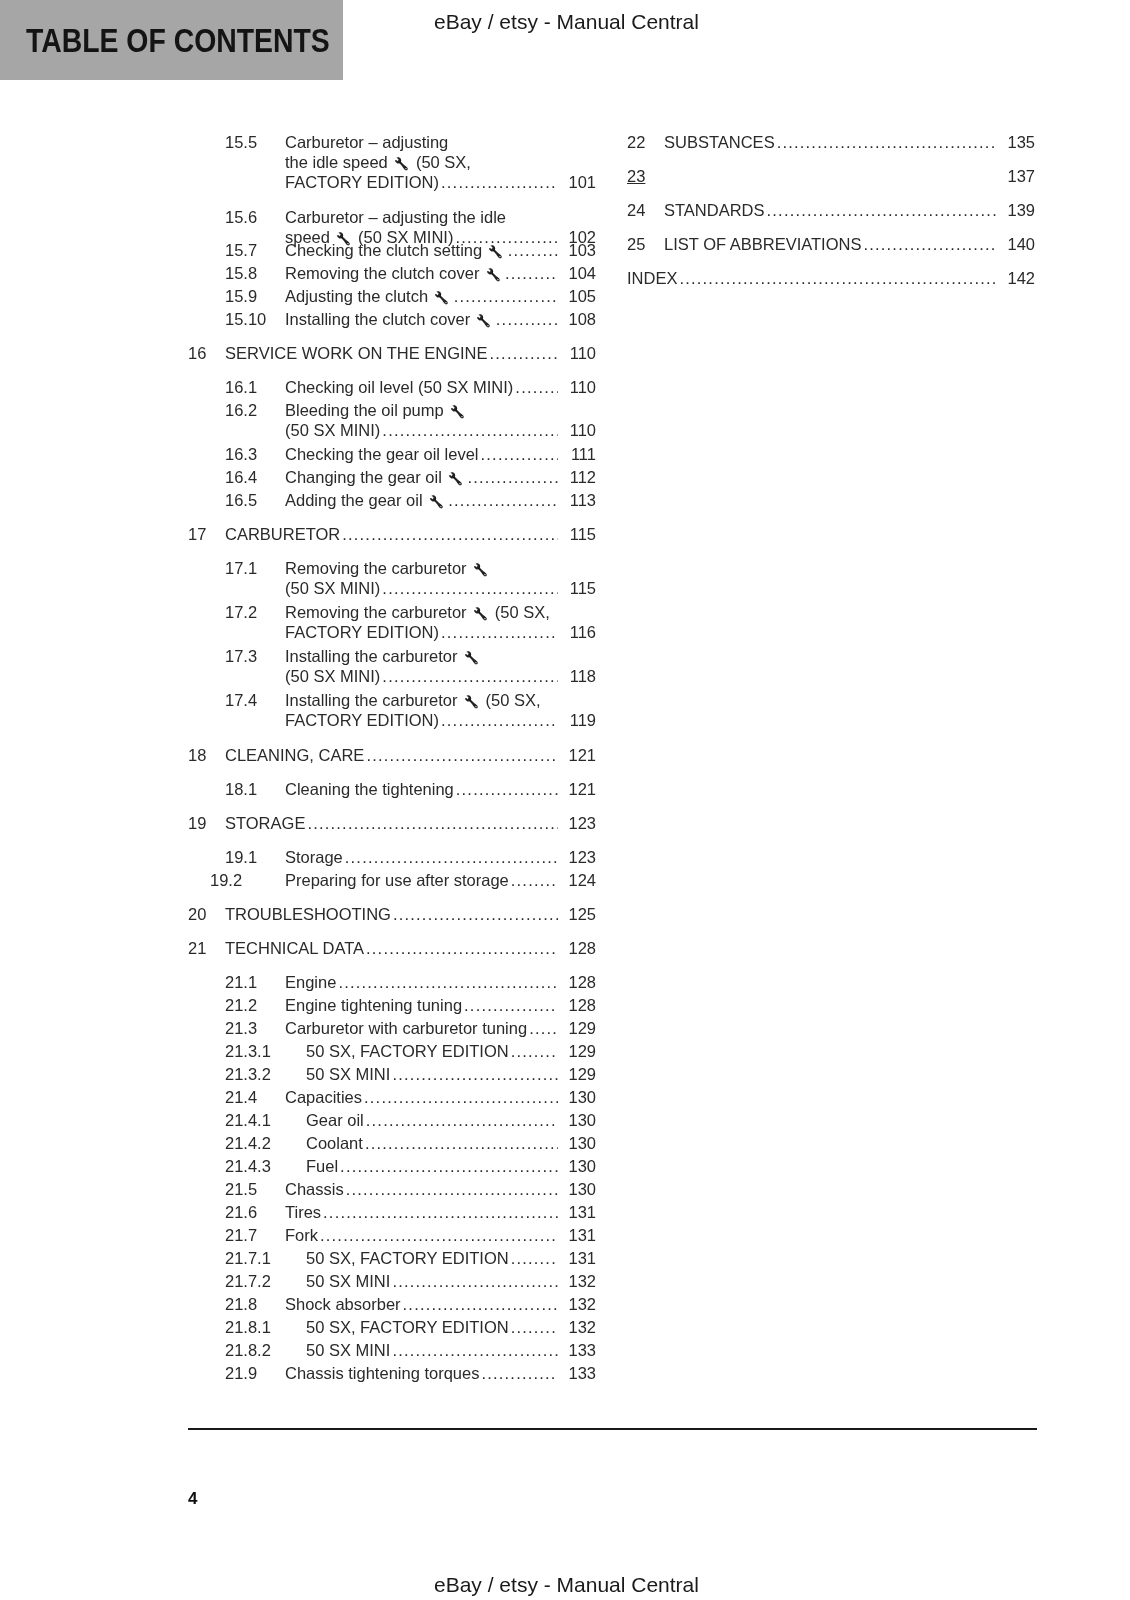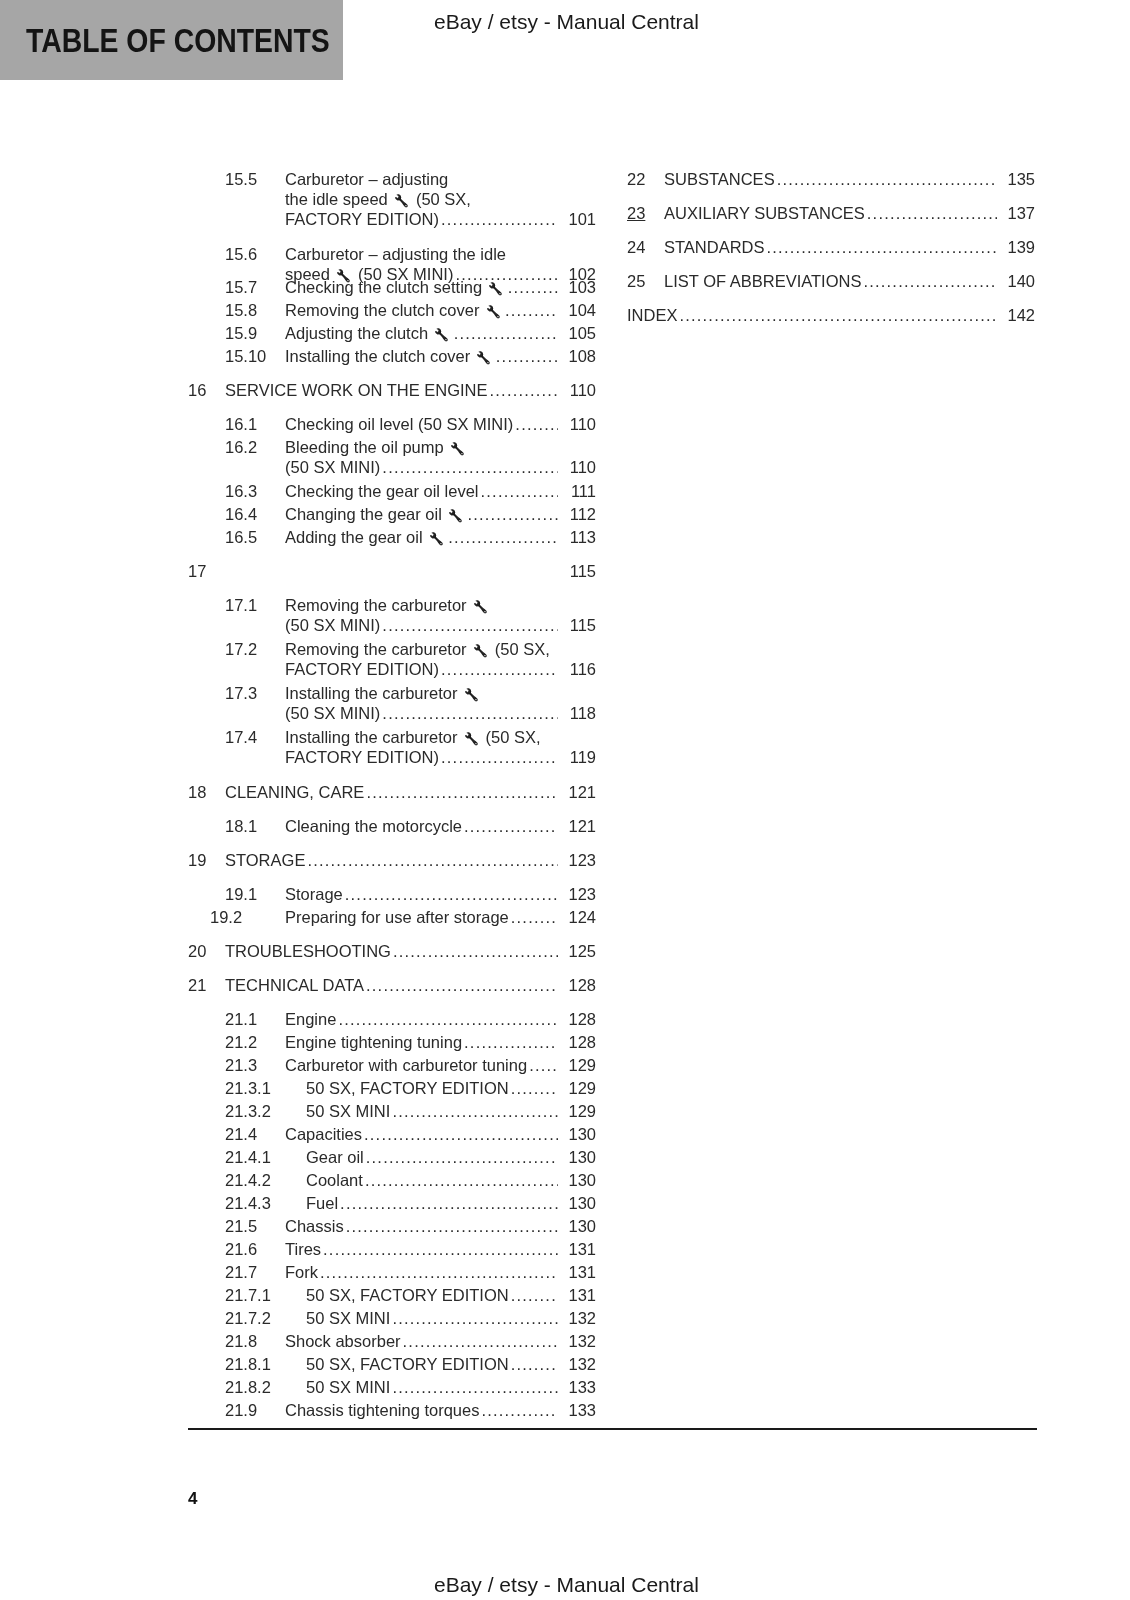--- a/index.html
+++ b/index.html
@@ -8,21 +8,21 @@
   .title-box { position: absolute; left: 0; top: 0; width: 343px; height: 80px; background: #a6a6a6; }
   .title-text { position: absolute; left: 26px; top: 22px; font-family: "Liberation Sans", sans-serif;
                 font-weight: bold; font-size: 33px; letter-spacing: 0px; color: #141414;
                 transform: scaleX(0.86); transform-origin: left center; white-space: nowrap; }
   .watermark { position: absolute; left: 0; width: 1130px; text-align: center; font-size: 21px; color: #1a1a1a;
                font-family: "Liberation Sans", sans-serif; }
   .watermark.top { top: 10px; left: 0; }
   .watermark.top span { position: absolute; left: 434px; }
   .watermark.bottom { top: 1573px; }
   .watermark.bottom span { position: absolute; left: 434px; }
-  .row { position: absolute; height: 22px; font-size: 16.5px; line-height: 22px; white-space: nowrap; margin-top: 37px; }
+  .row { position: absolute; height: 22px; font-size: 16.5px; line-height: 22px; white-space: nowrap; }
   .row .num { position: absolute; left: 0; top: 0; }
   .row .text { position: absolute; top: 0; overflow: hidden; }
   .row .page { position: absolute; top: 0; text-align: right; width: 32px; }
   .leader { display: flex; align-items: baseline; }
   .leader .lbl { flex: 0 0 auto; }
   .leader .dots { flex: 1 1 auto; overflow: hidden; white-space: nowrap; letter-spacing: 1.2px; margin-left: 2px; }
   .leader .dots::before { content: "................................................................................................................................................................."; }
   .wrench { display: inline-block; font-size: 13px; margin: 0 2px; color: #222; }
   .rule { position: absolute; left: 188px; top: 1428px; width: 849px; height: 2px; background: #1a1a1a; }
   .pagenum { position: absolute; left: 188px; top: 1489px; font-size: 17px; font-weight: bold; color: #111; }
@@ -141,20 +141,24 @@
     <div class="row" style="top: 489px; left: 0px; width: 620px;">
       <span class="num" style="left: 225px;">16.5</span>
       <span class="text leader" style="left: 285px; width: 273px;">
         <span class="lbl">Adding the gear oil <span class="wrench" style="filter: grayscale(1) brightness(0.2); font-size: 12px;">🔧</span></span>
         <span class="dots"></span>
       </span>
       <span class="page" style="left: 564px;">113</span>
     </div>
     <div class="row" style="top: 523px; left: 0px; width: 620px;">
       <span class="num" style="left: 188px;">17</span>
+      <span class="text leader" style="left: 225px; width: 333px;">
+        <span class="lbl">CARBURETOR</span>
+        <span class="dots"></span>
+      </span>
       <span class="page" style="left: 564px;">115</span>
     </div>
     <div class="row" style="top: 557px; left: 0px; width: 620px;">
       <span class="num" style="left: 225px;">17.1</span>
       <span class="text" style="left: 285px;">Removing the carburetor <span class="wrench" style="filter: grayscale(1) brightness(0.2); font-size: 12px;">🔧</span></span>
     </div>
     <div class="row" style="top: 577px; left: 0px; width: 620px;">
       <span class="text leader" style="left: 285px; width: 273px;">
         <span class="lbl">(50 SX MINI)</span>
         <span class="dots"></span>
@@ -198,21 +202,21 @@
       <span class="num" style="left: 188px; text-align: right;">18</span>
       <span class="text leader" style="left: 225px; width: 333px;">
         <span class="lbl">CLEANING, CARE</span>
         <span class="dots"></span>
       </span>
       <span class="page" style="left: 564px;">121</span>
     </div>
     <div class="row" style="top: 778px; left: 0px; width: 620px;">
       <span class="num" style="left: 225px;">18.1</span>
       <span class="text leader" style="left: 285px; width: 273px;">
-        <span class="lbl">Cleaning the motorcycle</span>
+        <span class="lbl">Cleaning the tightening</span>
         <span class="dots"></span>
       </span>
       <span class="page" style="left: 564px;">121</span>
     </div>
     <div class="row" style="top: 812px; left: 0px; width: 620px;">
       <span class="num" style="left: 188px;">19</span>
       <span class="text leader" style="left: 225px; width: 333px;">
         <span class="lbl">STORAGE</span>
         <span class="dots"></span>
       </span>
@@ -399,24 +403,20 @@
     <div class="row" style="top: 131px; left: 0px; width: 1130px;">
       <span class="num" style="left: 627px;">22</span>
       <span class="text leader" style="left: 664px; width: 333px;">
         <span class="lbl">SUBSTANCES</span>
         <span class="dots"></span>
       </span>
       <span class="page" style="left: 1003px;">135</span>
     </div>
     <div class="row" style="top: 165px; left: 0px; width: 1130px;">
       <span class="num" style="left: 627px; text-decoration: underline;">23</span>
-      <span class="text leader" style="left: 664px; width: 333px;">
-        <span class="lbl">AUXILIARY SUBSTANCES</span>
-        <span class="dots"></span>
-      </span>
       <span class="page" style="left: 1003px;">137</span>
     </div>
     <div class="row" style="top: 199px; left: 0px; width: 1010px;">
       <span class="num" style="left: 627px;">24</span>
       <span class="text leader" style="left: 664px; width: 333px;">
         <span class="lbl">STANDARDS</span>
         <span class="dots"></span>
       </span>
       <span class="page" style="left: 1003px;">139</span>
     </div>

